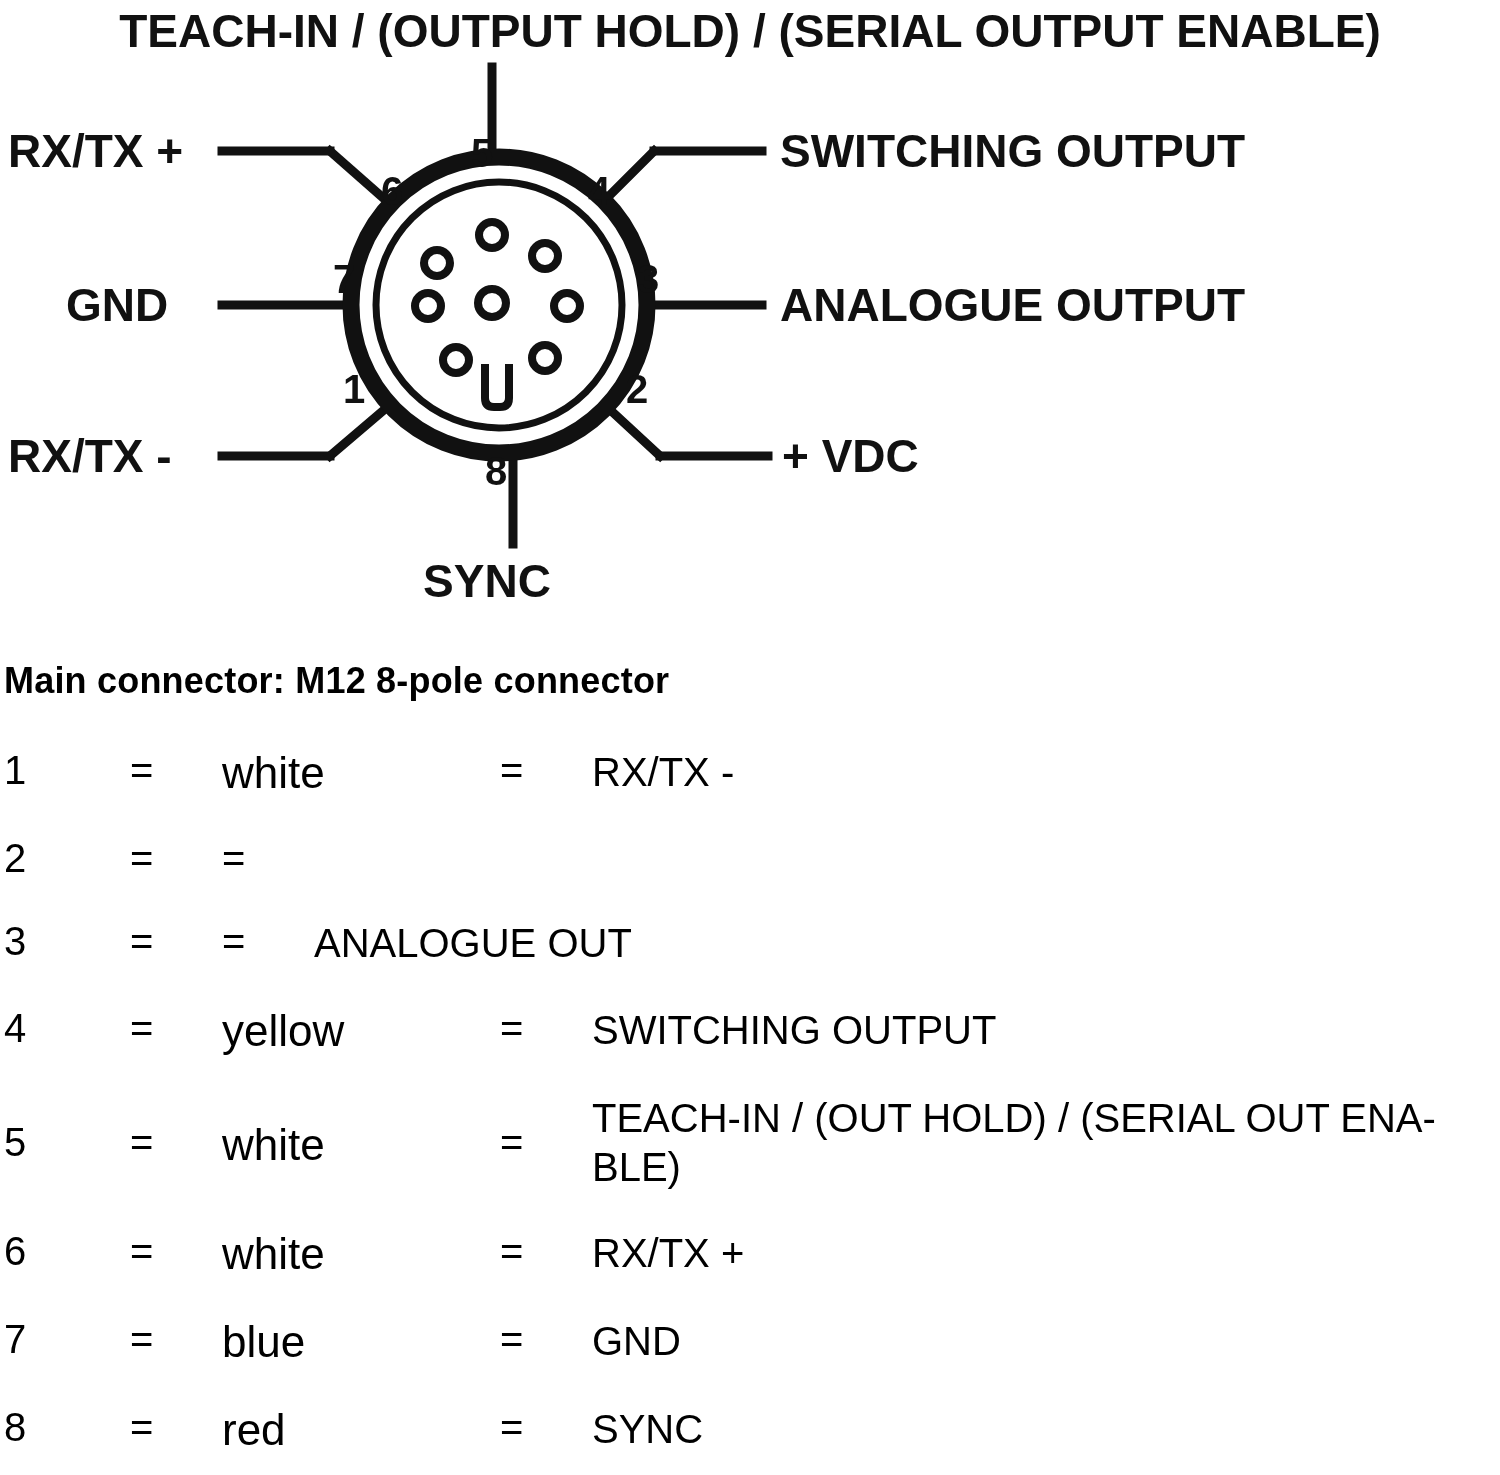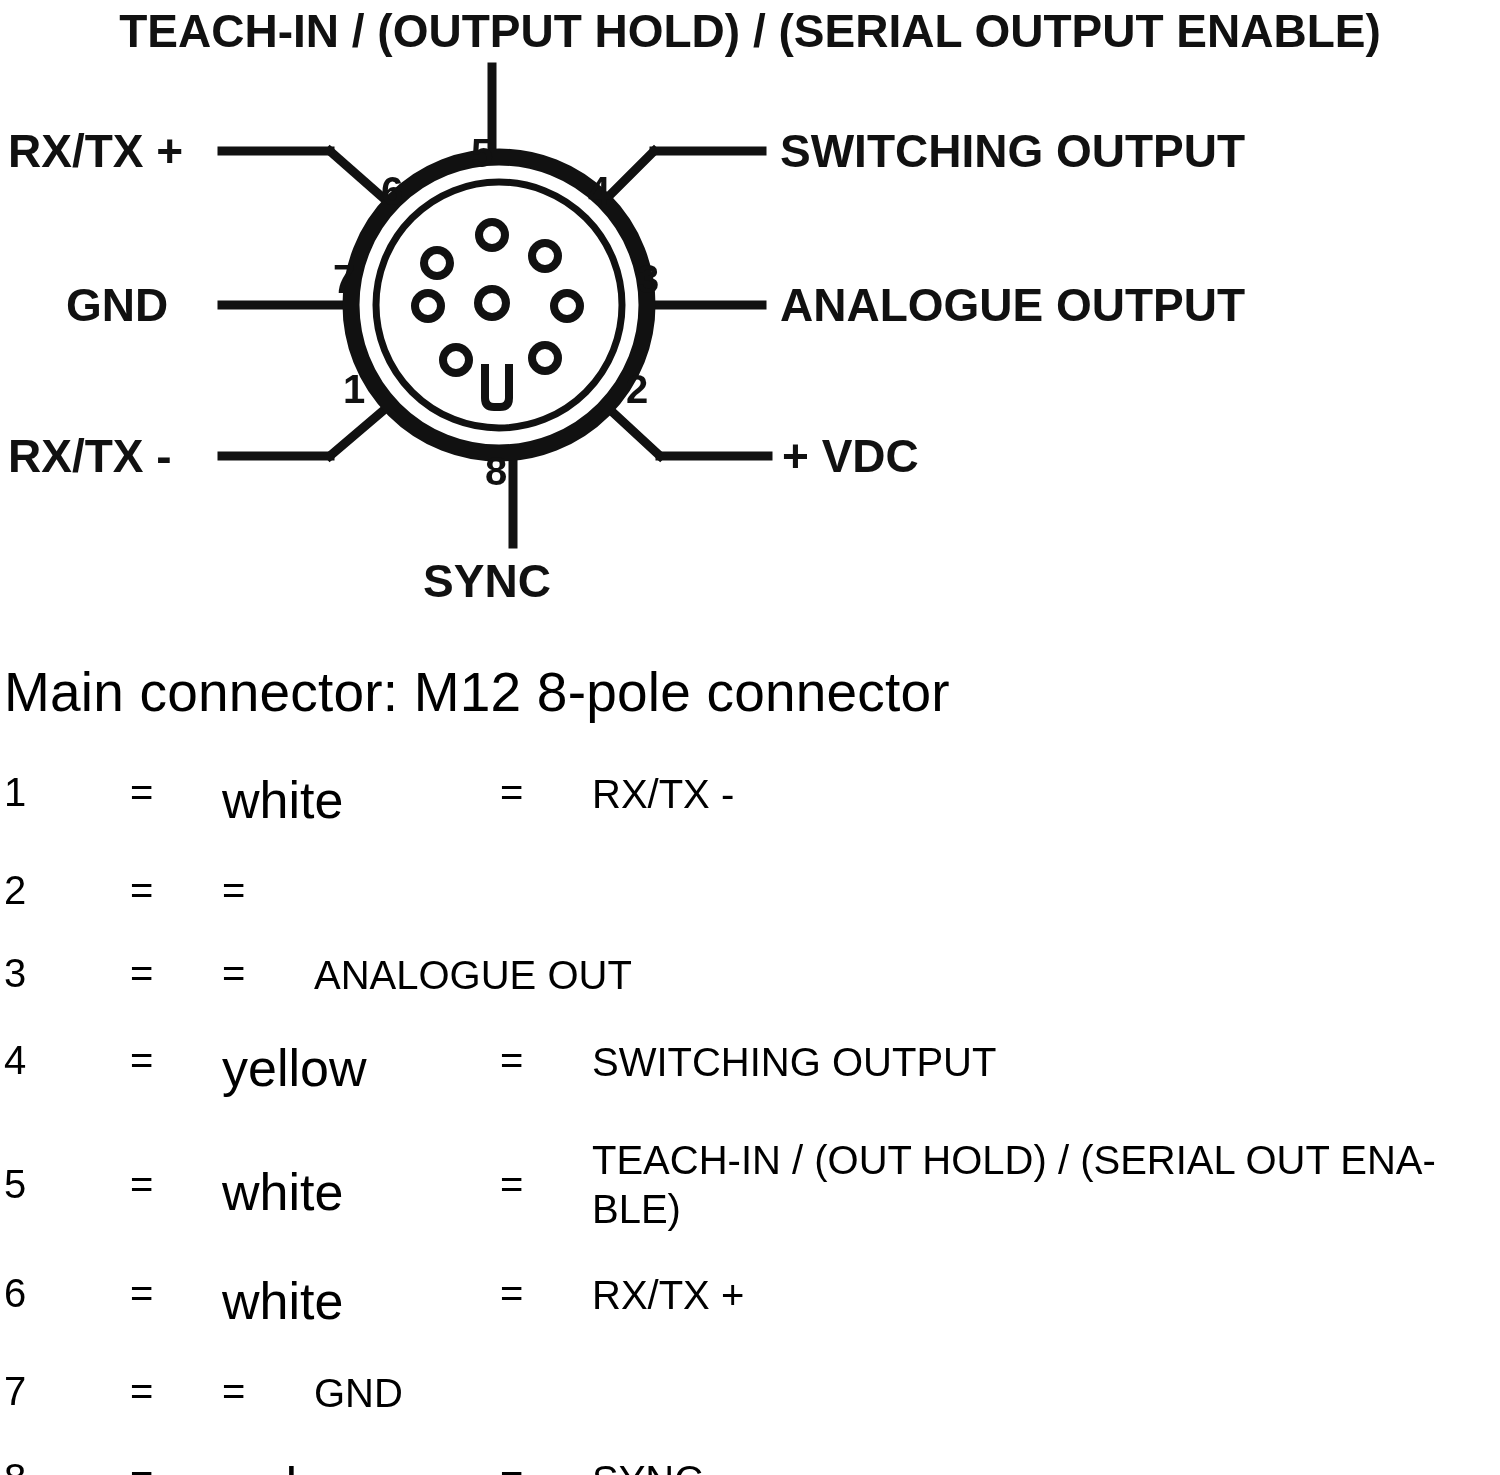--- a/index.html
+++ b/index.html
@@ -36,22 +36,22 @@
     fill: #111111;
     font-size: 40px;
   }
   #legend {
     position: absolute;
     left: 0;
     top: 660px;
     width: 1500px;
   }
   #legend-title {
-    font-size: 55px;
-    font-weight: normal;
+    font-size: 36px;
+    font-weight: bold;
     margin: 0 0 46px 4px;
     letter-spacing: 0.2px;
   }
   .legend-row {
     display: flex;
     align-items: flex-start;
     margin-bottom: 38px;
   }
   .col-num {
     width: 130px;
@@ -61,21 +61,21 @@
     box-sizing: border-box;
   }
   .col-eq1 {
     width: 92px;
     flex: 0 0 92px;
     font-size: 40px;
   }
   .col-color {
     width: 278px;
     flex: 0 0 278px;
-    font-size: 52px;
+    font-size: 44px;
   }
   .col-eq2 {
     width: 92px;
     flex: 0 0 92px;
     font-size: 40px;
   }
   .col-sig {
     flex: 1 1 auto;
     font-size: 40px;
     max-width: 900px;
@@ -199,20 +199,21 @@
     <div class="col-num">6</div>
     <div class="col-eq1">=</div>
     <div class="col-color">white</div>
     <div class="col-eq2">=</div>
     <div class="col-sig">RX/TX +</div>
   </div>
 
   <div class="legend-row">
     <div class="col-num">7</div>
     <div class="col-eq1">=</div>
+    <div class="col-color">blue</div>
     <div class="col-eq2">=</div>
     <div class="col-sig">GND</div>
   </div>
 
   <div class="legend-row">
     <div class="col-num">8</div>
     <div class="col-eq1">=</div>
     <div class="col-color">red</div>
     <div class="col-eq2">=</div>
     <div class="col-sig">SYNC</div>

